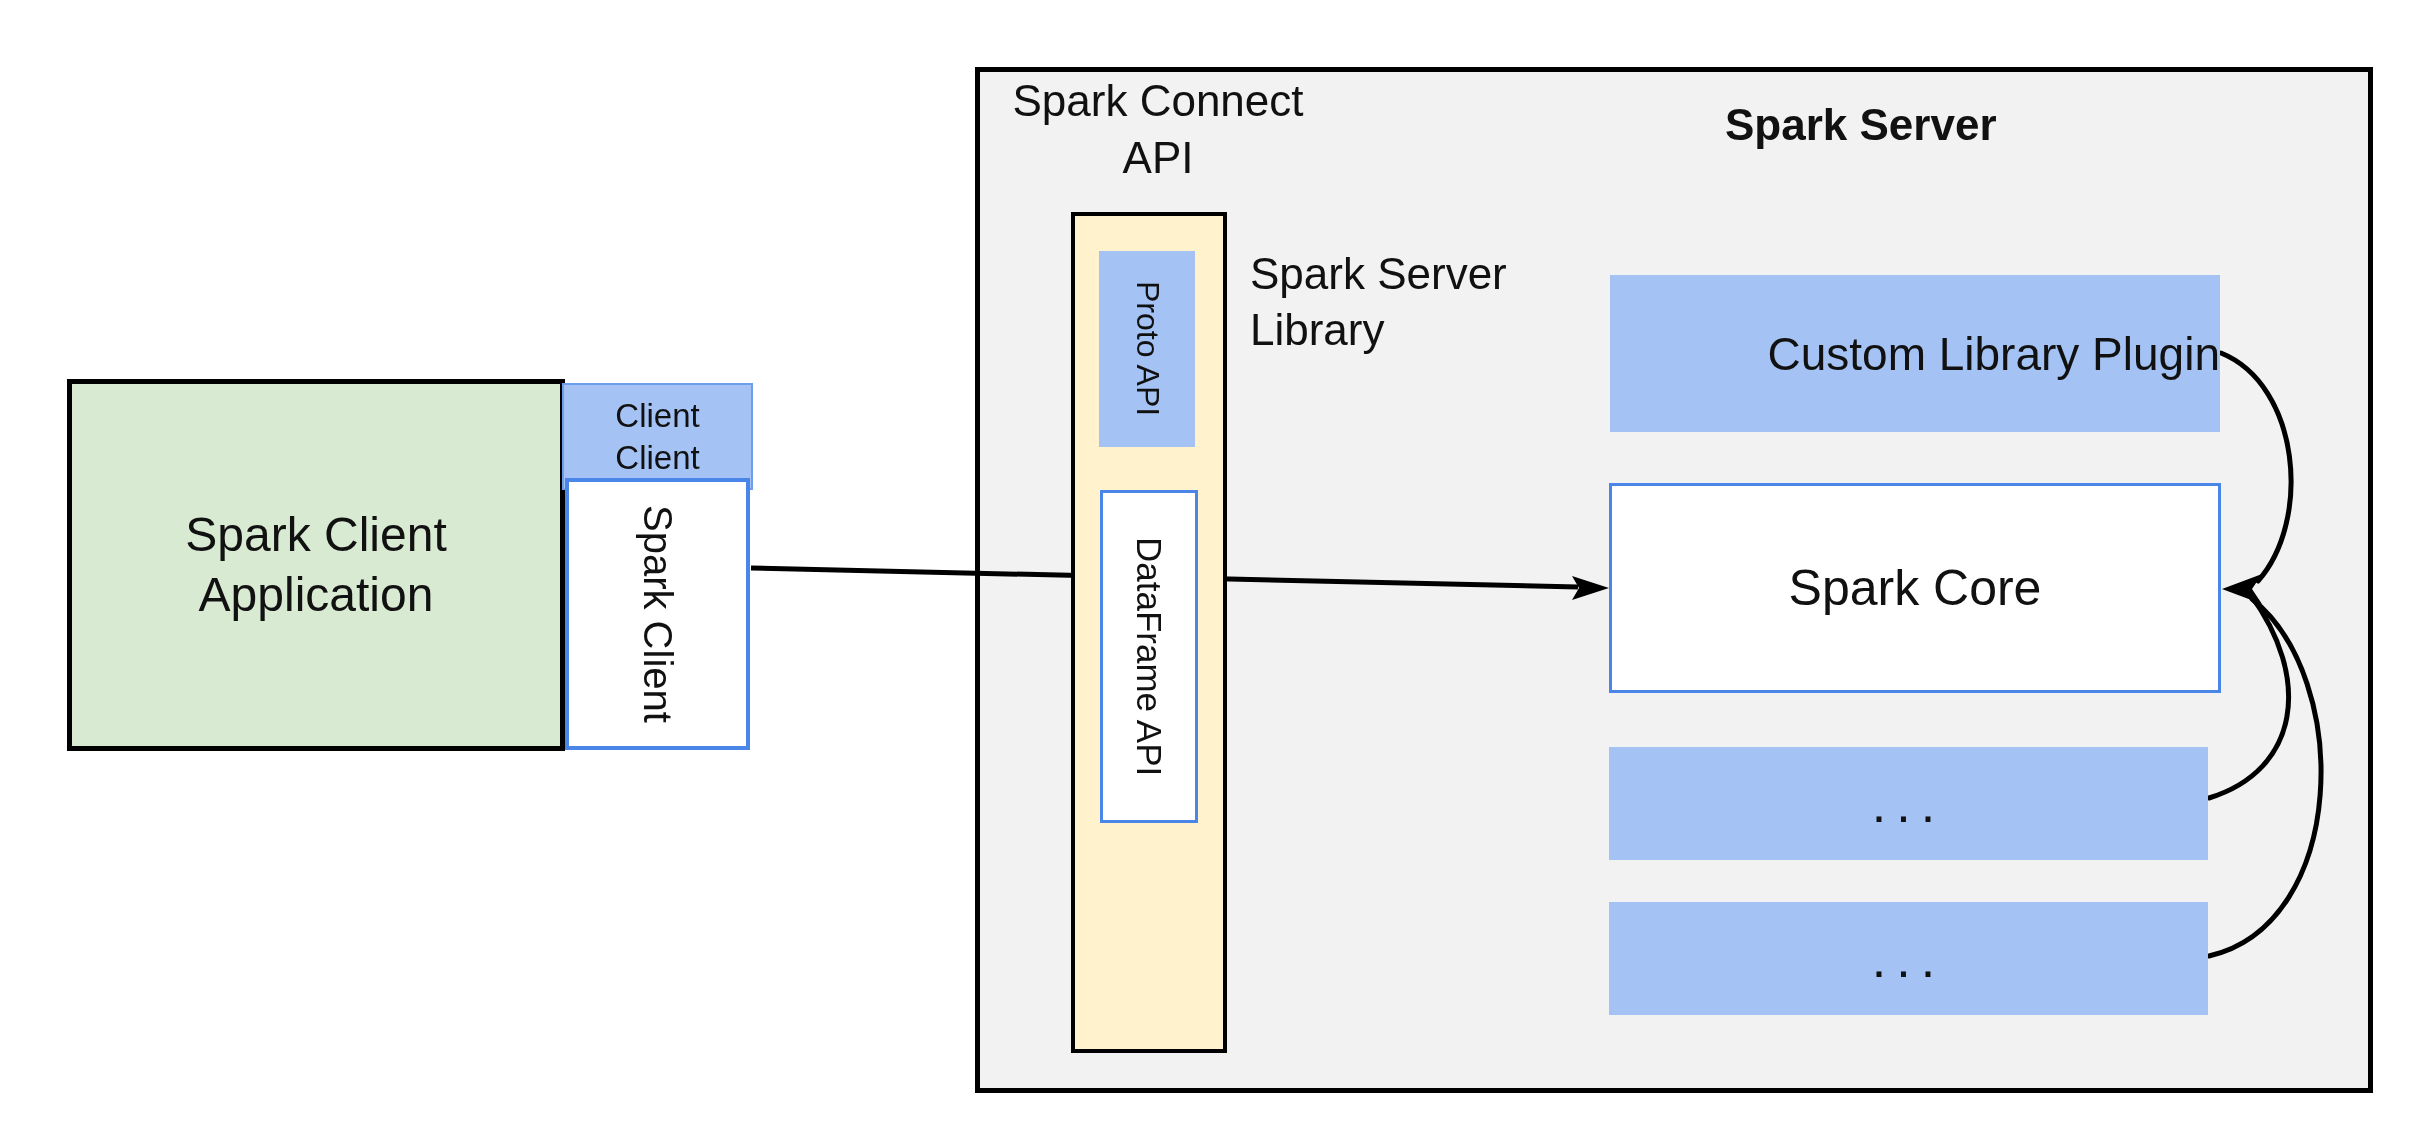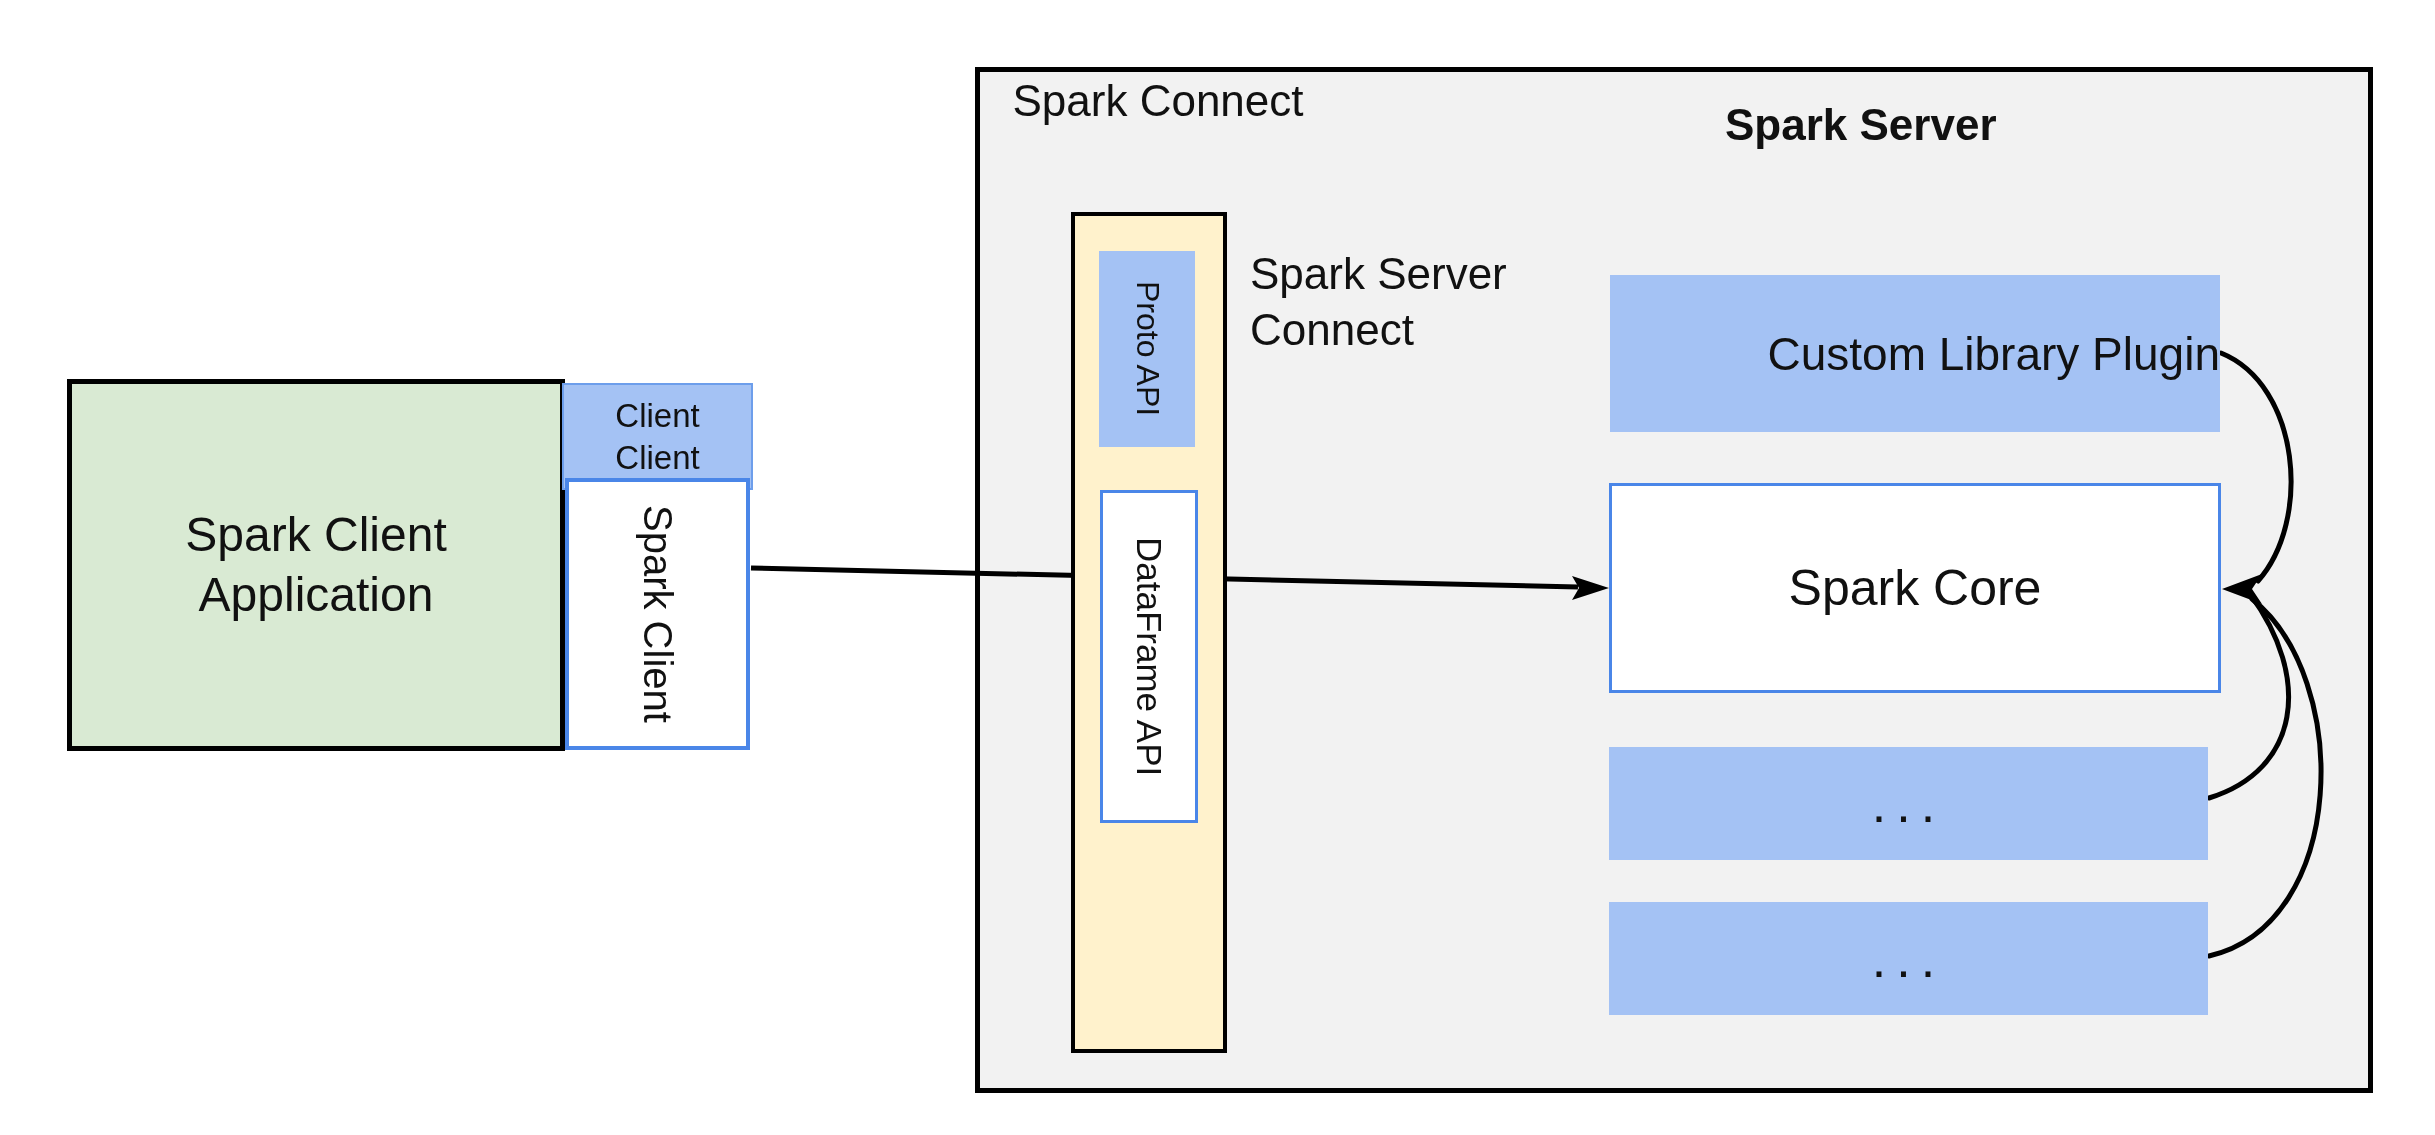--- a/index.html
+++ b/index.html
@@ -107,22 +107,23 @@
   </div>
   <div class="abs node slot-box slot-top center">
     <span>...</span>
   </div>
   <div class="abs node slot-box slot-bottom center">
     <span>...</span>
   </div>
 
   <div class="abs lbl lbl-connect-api">
     <span class="line">Spark Connect</span>
+    <span class="line">API</span>
   </div>
   <div class="abs lbl lbl-server-title">
     <span>Spark Server</span>
   </div>
   <div class="abs lbl lbl-server-library">
     <span class="line">Spark Server</span>
-    <span class="line">Connect</span>
+    <span class="line">Library</span>
   </div>
 
 </div>
 
 </body></html>

